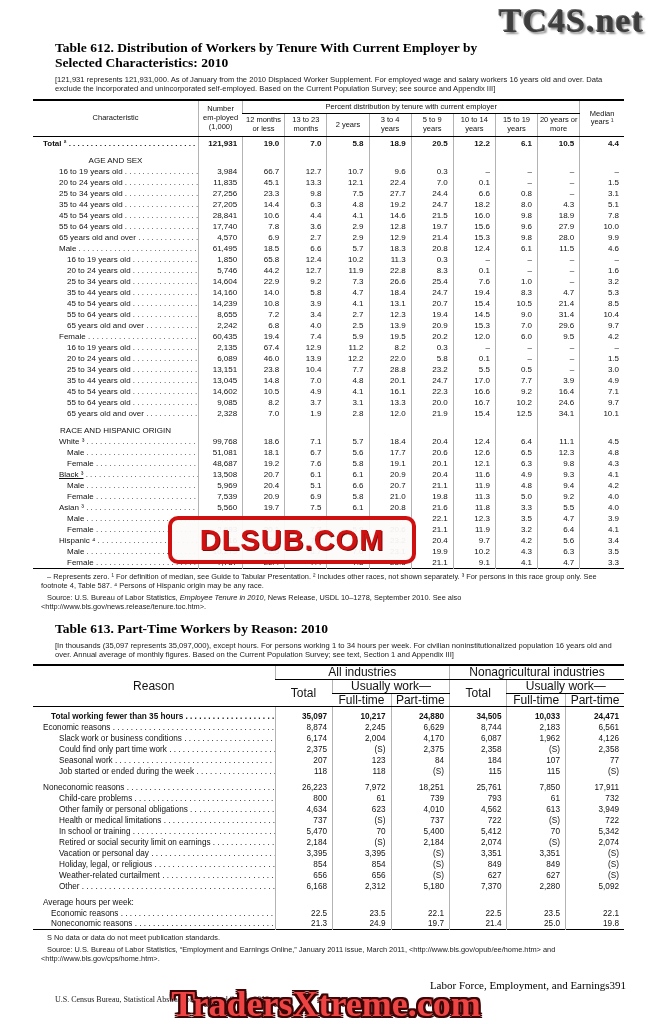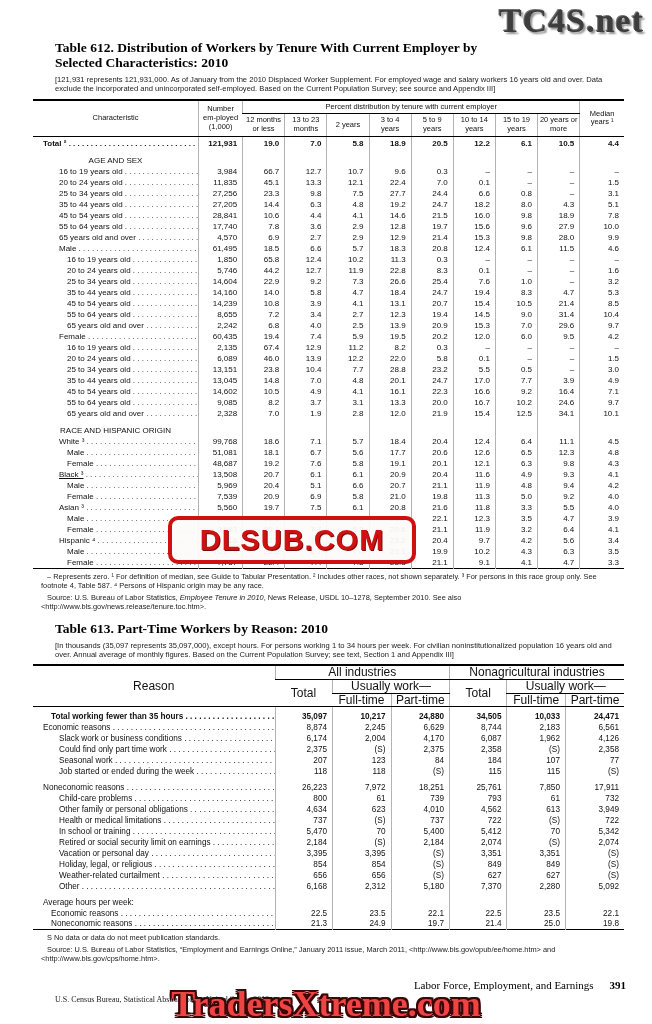--- a/index.html
+++ b/index.html
@@ -46,21 +46,21 @@
   .t613 .tbl tr.rt-total td { height:15px; }
   .t613 .tbl th { font-size:12px; }
 
   .fn { font-size:7.4px; line-height:9px; margin:3px 0 0 8px; text-indent:6px; color:#1a1a1a; }
   .fn i { font-style:italic; }
 
   .page-footer {
     position:absolute; right:26px; top:979px; z-index:2;
     font-family:"Liberation Serif", serif; font-size:11px; color:#000;
   }
-  .page-footer .pagenum { font-weight:bold; margin-left:16px; }
+  .page-footer .pagenum { font-weight:normal; margin-left:0; }
   .census-line {
     position:absolute; left:55px; top:995px; z-index:2;
     font-family:"Liberation Serif", serif; font-size:8px; color:#222;
   }
 
   
   .wm-top {
     position:absolute; top:2px; right:8px; z-index:6;
     font-family:"Liberation Serif", serif; font-weight:bold; font-size:34px;
     letter-spacing:1px; color:#3d3d3d;

